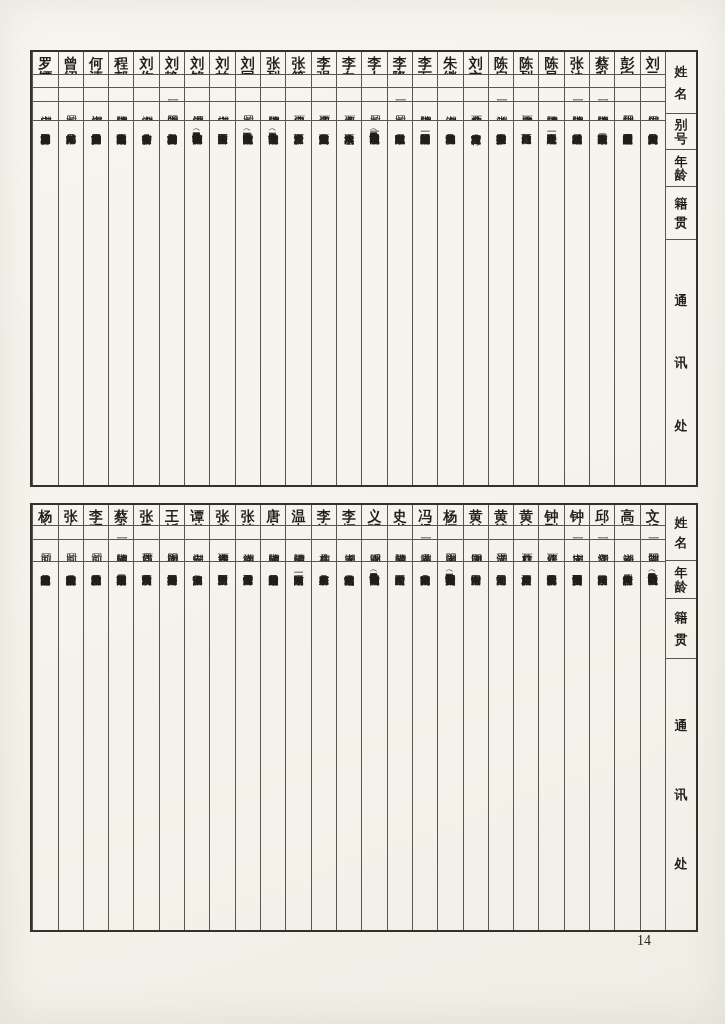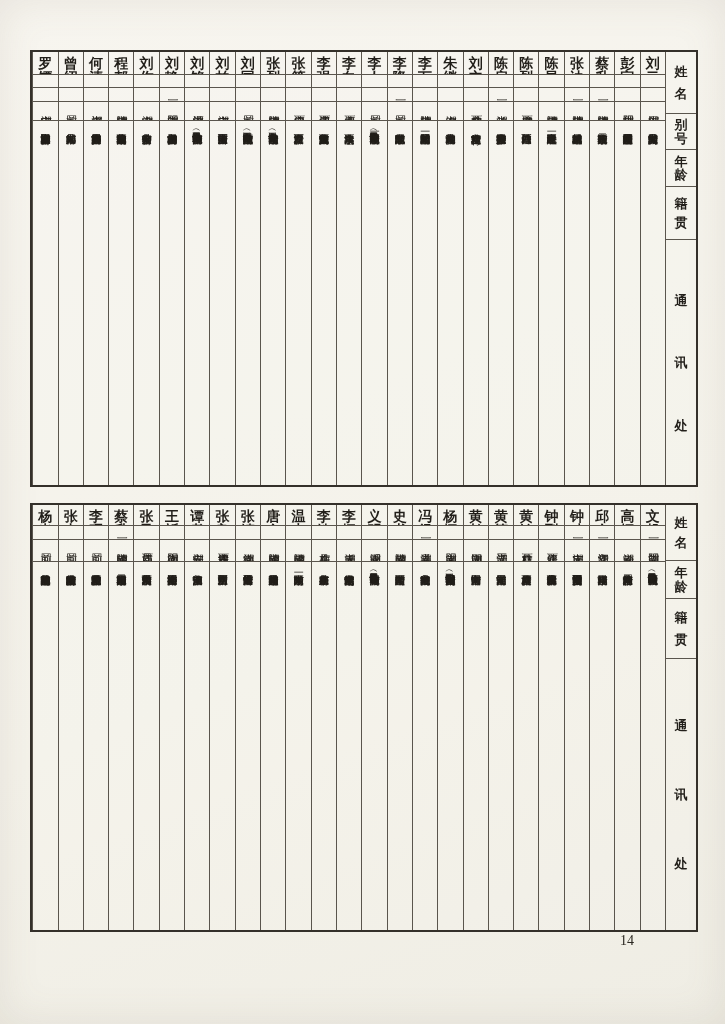--- a/index.html
+++ b/index.html
@@ -33,21 +33,21 @@
     height:100%;width:100%;box-sizing:border-box;padding:4px 0;
   }
   .name-text span{font-size:14px;font-weight:bold;line-height:1;}
   .header-label span{font-size:13px;font-weight:bold;line-height:1;}
   .cell.alias,.cell.age{align-items:center;}
   .alias-text,.age-text{font-size:11px;line-height:12px;}
   .origin-text{font-size:11px;line-height:12px;height:100%;padding-top:5px;}
   .addr-text{font-size:10px;line-height:11.5px;height:100%;padding-top:5px;}
   .note{font-size:8.5px;line-height:10px;}
   .page-number{
-    position:absolute;left:620px;top:933px;
+    position:absolute;left:637px;top:933px;
     font-family:"Liberation Serif","DejaVu Serif",serif;
     font-size:14px;color:#2a2721;
   }
 </style>
 </head>
 <body>
 
 <div class="page">
   <div class="rtable top" id="top-table">
       <div class="col header-col">

